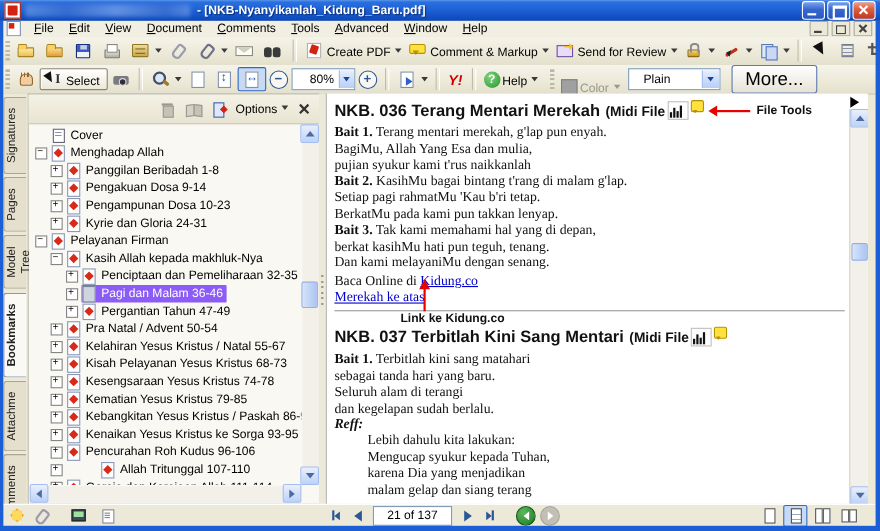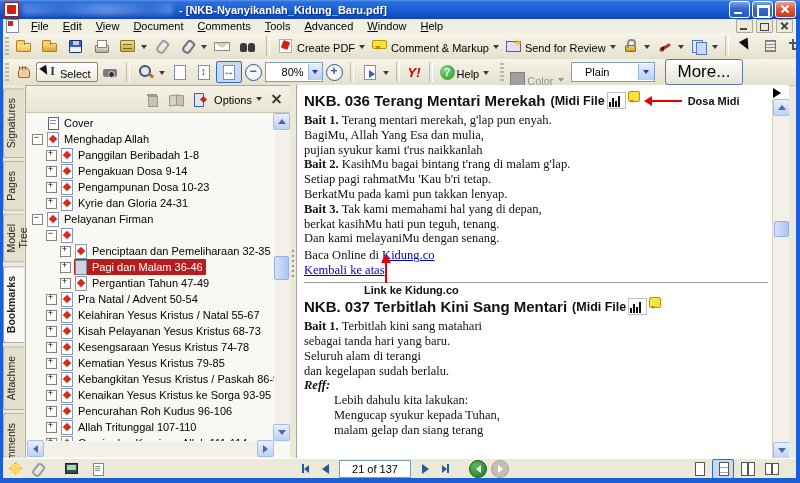--- a/index.html
+++ b/index.html
@@ -134,21 +134,21 @@
   .ph-x::before,.ph-x::after{content:"";position:absolute;left:1px;top:5px;width:11px;height:2px;background:#333;}
   .ph-x::before{transform:rotate(45deg);} .ph-x::after{transform:rotate(-45deg);}
   .tree{position:absolute;left:2px;top:29px;right:17px;bottom:17px;overflow:hidden;font-size:11px;}
   .bm-row{display:flex;align-items:center;height:16px;white-space:nowrap;}
   .exp{width:9px;height:9px;border:1px solid #848484;background:#fff;flex:none;position:relative;margin-right:3px;}
   .exp::before{position:absolute;left:0;top:-2px;width:7px;text-align:center;font:9px/11px "Liberation Mono",monospace;color:#000;}
   .exp.plus::before{content:"+";}
   .exp.minus::before{content:"−";}
   .exp.none{visibility:hidden;}
   .hlw{display:flex;align-items:center;padding:1px 3px 1px 1px;border-radius:1px;}
-  .hlw.selected{background:#b91c1c;color:#fff;}
+  .hlw.selected{background:#8b5cf6;color:#fff;}
   .bmic{width:13px;height:14px;position:relative;flex:none;margin-right:4px;}
   .bmic.pdfic::before{content:"";position:absolute;left:0;top:0;width:10px;height:13px;background:#fff;border:1px solid #8898b8;}
   .bmic.pdfic::after{content:"";position:absolute;left:3px;top:4px;width:6px;height:6px;background:#d82a18;transform:rotate(45deg);}
   .bmic.pageic::before{content:"";position:absolute;left:1px;top:1px;width:9px;height:11px;background:#fff;border:1px solid #667;}
   .bmic.pageic::after{content:"";position:absolute;left:3px;top:4px;width:6px;height:6px;background:repeating-linear-gradient(180deg,#8892aa 0 1px,transparent 1px 3px);}
   .bmic.grayic::before{content:"";position:absolute;left:0;top:0;width:10px;height:13px;background:#cfd5de;border:1px solid #7e8796;}
   
   .sb-btn{position:absolute;width:15px;height:15px;background:linear-gradient(#e9f0fd,#bcd2f7);border:1px solid #a3bdf0;border-radius:2px;
     display:flex;align-items:center;justify-content:center;}
   .sb-track{position:absolute;background:#f2f0e8;}
@@ -473,20 +473,21 @@
         <span class="exp minus"></span>
         <span class="hlw">
           <span class="bmic pdfic"></span>
           <span>Pelayanan Firman</span>
         </span>
       </div>
       <div class="bm-row" style="padding-left: 18px;">
         <span class="exp minus"></span>
         <span class="hlw">
           <span class="bmic pdfic"></span>
+          <span>Kasih Allah kepada makhluk-Nya</span>
         </span>
       </div>
       <div class="bm-row" style="padding-left: 32px;">
         <span class="exp plus"></span>
         <span class="hlw">
           <span class="bmic pdfic"></span>
           <span>Penciptaan dan Pemeliharaan 32-35</span>
         </span>
       </div>
       <div class="bm-row" style="padding-left: 32px;">
@@ -552,21 +553,21 @@
           <span>Kenaikan Yesus Kristus ke Sorga 93-95</span>
         </span>
       </div>
       <div class="bm-row" style="padding-left: 18px;">
         <span class="exp plus"></span>
         <span class="hlw">
           <span class="bmic pdfic"></span>
           <span>Pencurahan Roh Kudus 96-106</span>
         </span>
       </div>
-      <div class="bm-row" style="padding-left: 18px;">
+      <div class="bm-row" style="padding-left: 18px; gap: 31px;">
         <span class="exp plus"></span>
         <span class="hlw">
           <span class="bmic pdfic"></span>
           <span>Allah Tritunggal 107-110</span>
         </span>
       </div>
       <div class="bm-row" style="padding-left: 18px;">
         <span class="exp plus"></span>
         <span class="hlw">
           <span class="bmic pdfic"></span>
@@ -602,41 +603,41 @@
       <span>NKB. 036 Terang Mentari Merekah</span>
       <span class="midi-label">(Midi File</span>
       <span class="midiic">
           <i class="b1"></i>
           <i class="b2"></i>
           <i class="b3"></i>
           <i class="b4"></i>
         </span>
       <span class="bubble"></span>
       <span class="arrow-left"></span>
-      <span class="ann-label">Dosa Midi</span>
+      <span class="ann-label">File Tools</span>
     </div>
 
     <div>
 
     <div class="dline"><b>Bait 1.</b><span> Terang mentari merekah, g'lap pun enyah.</span></div>
         <div class="dline"><b></b><span>BagiMu, Allah Yang Esa dan mulia,</span></div>
         <div class="dline"><b></b><span>pujian syukur kami t'rus naikkanlah</span></div>
         <div class="dline"><b>Bait 2.</b><span> KasihMu bagai bintang t'rang di malam g'lap.</span></div>
         <div class="dline"><b></b><span>Setiap pagi rahmatMu 'Kau b'ri tetap.</span></div>
         <div class="dline"><b></b><span>BerkatMu pada kami pun takkan lenyap.</span></div>
         <div class="dline"><b>Bait 3.</b><span> Tak kami memahami hal yang di depan,</span></div>
         <div class="dline"><b></b><span>berkat kasihMu hati pun teguh, tenang.</span></div>
         <div class="dline"><b></b><span>Dan kami melayaniMu dengan senang.</span></div>
       </div>
 
     <div class="linkline" style="margin-top:2px;">
       <span>Baca Online di </span><a>Kidung.co</a>
     </div>
     <div class="linkline">
-      <a>Kembali ke atas</a>
+      <a>Merekah ke atas</a>
     </div>
 
     <hr class="docrule">
     <div class="ann-label linkann">Link ke Kidung.co</div>
 
     <div class="song-title" style="margin-top:2px;">
       <span>NKB. 037 Terbitlah Kini Sang Mentari</span>
       <span class="midi-label">(Midi File</span>
       <span class="midiic">
           <i class="b1"></i>
@@ -649,20 +650,21 @@
 
     <div>
 
     <div class="dline"><b>Bait 1.</b><span> Terbitlah kini sang matahari</span></div>
         <div class="dline"><b></b><span>sebagai tanda hari yang baru.</span></div>
         <div class="dline"><b></b><span>Seluruh alam di terangi</span></div>
         <div class="dline"><b></b><span>dan kegelapan sudah berlalu.</span></div>
         <div class="dline reff"><b></b><span>Reff:</span></div>
         <div class="dline ind"><b></b><span>Lebih dahulu kita lakukan:</span></div>
         <div class="dline ind"><b></b><span>Mengucap syukur kepada Tuhan,</span></div>
+        <div class="dline ind"><b></b><span>karena Dia yang menjadikan</span></div>
         <div class="dline ind"><b></b><span>malam gelap dan siang terang</span></div>
         <div class="dline gap"><b></b><span></span></div>
       </div>
   </div>
 
   <div class="arrow-up"></div>
   <div class="pane-arrow"></div>
 
   <div class="docsb">
     <div class="sb-btn" style="left:0;top:0;">

